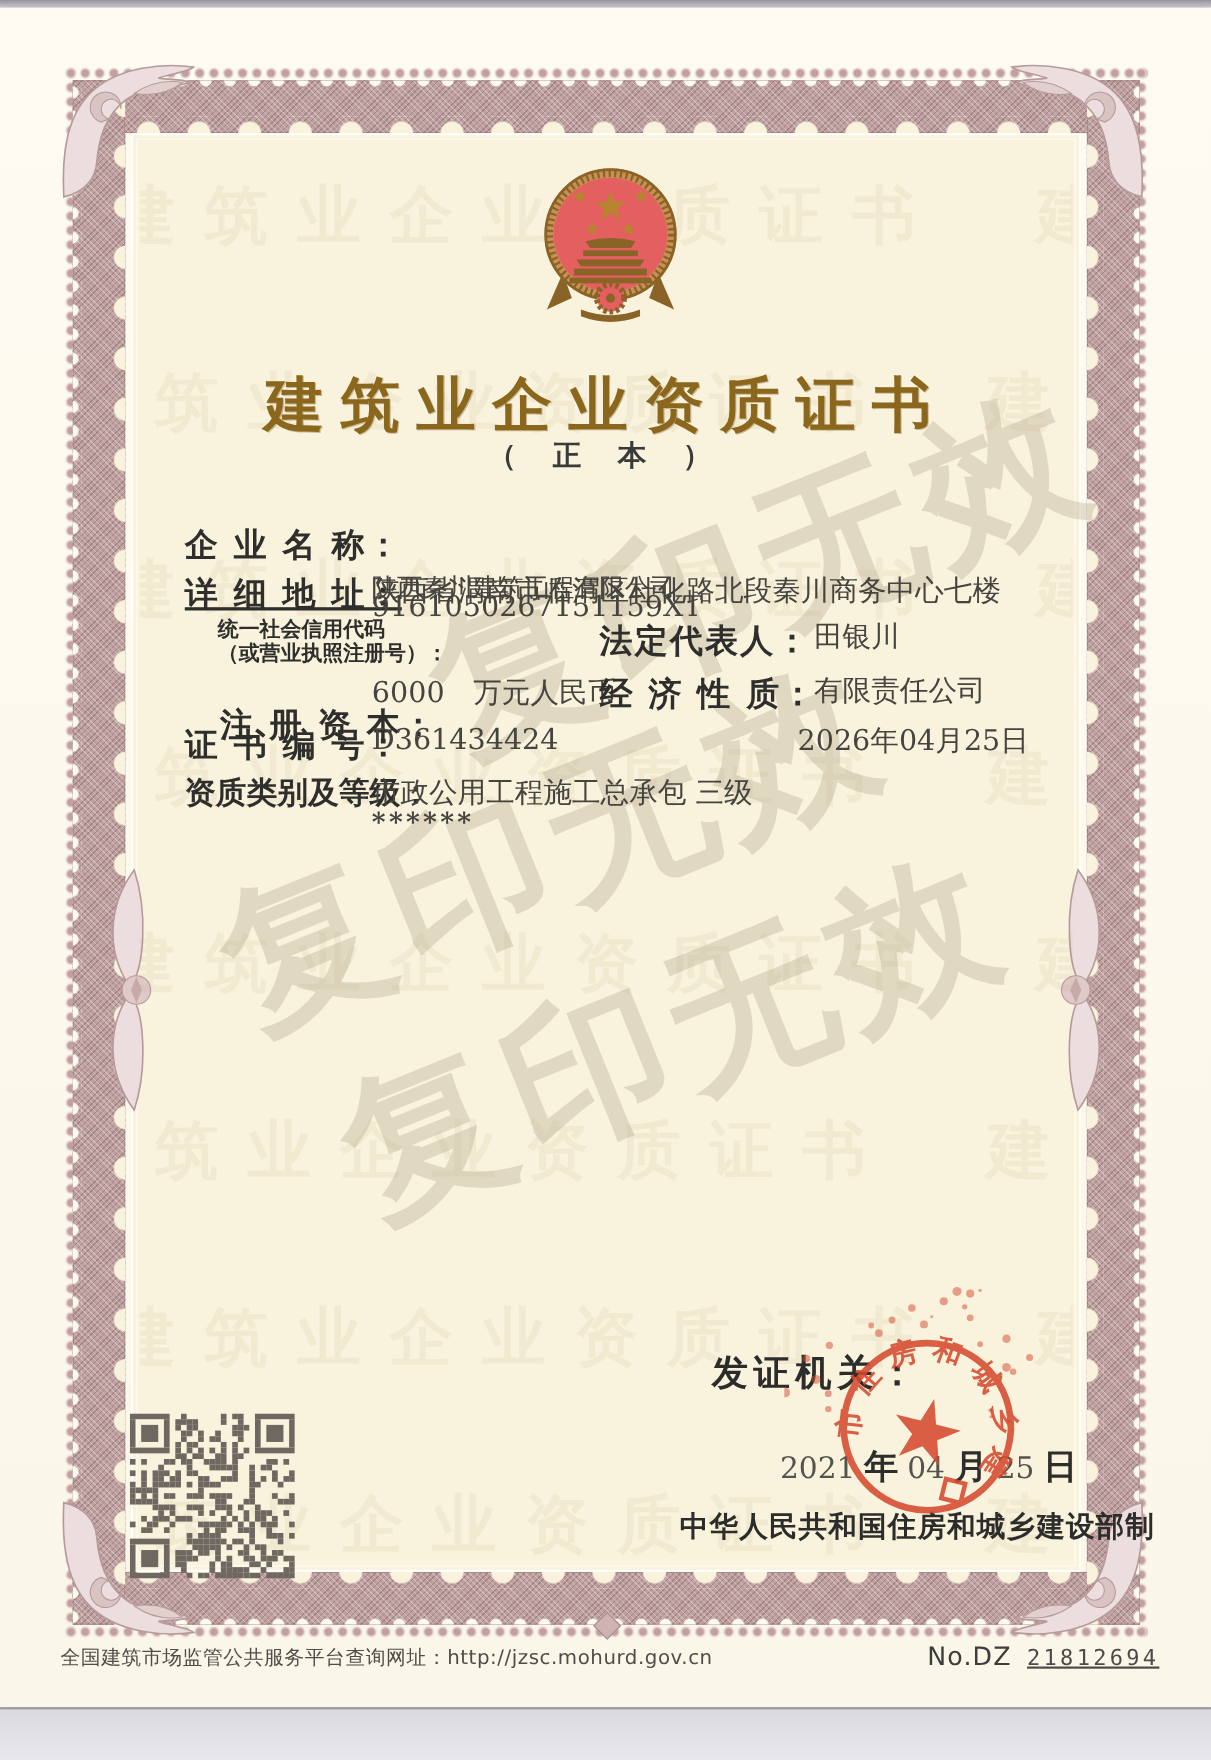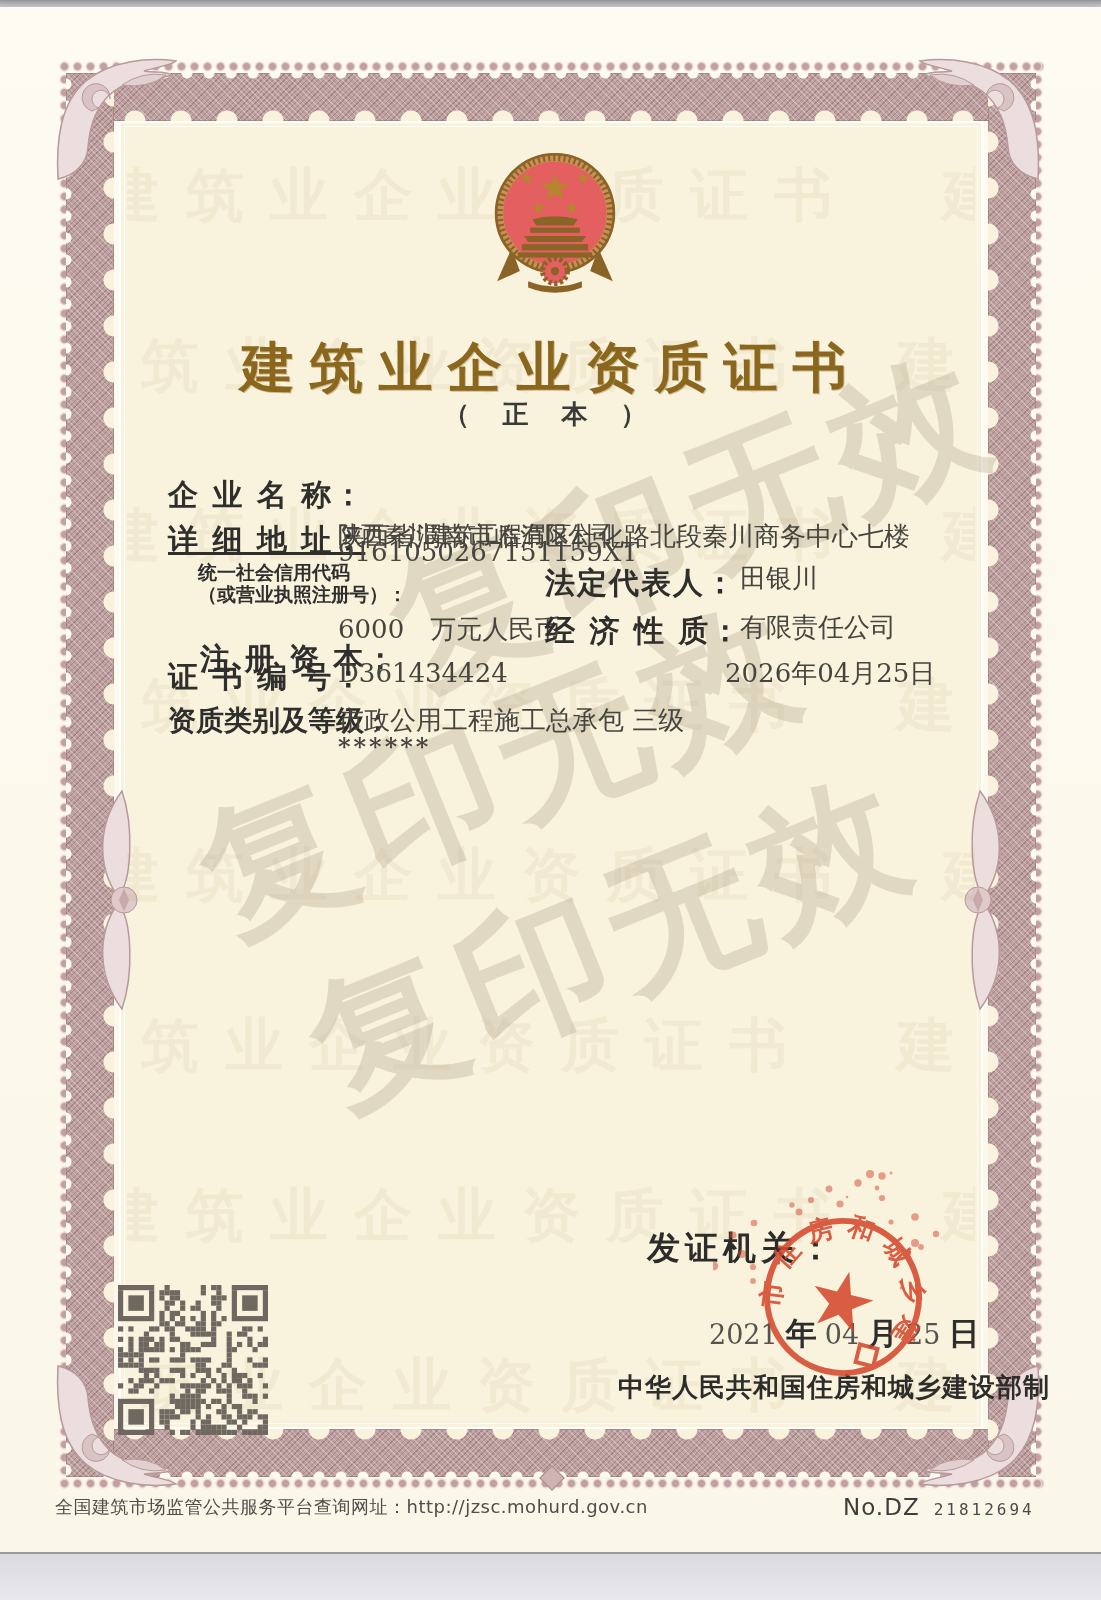--- a/index.html
+++ b/index.html
@@ -72,22 +72,22 @@
   .made-by{position:absolute;left:478px;top:1239px;z-index:5;font-size:26px;font-weight:bold;
         letter-spacing:1px;color:#2c2c2a;white-space:nowrap;margin-left:13px;}
   .qr{position:absolute;left:-9px;top:1154px;z-index:6;}
   .seal{position:absolute;left:586px;top:1026px;z-index:7;}
   
   .footer-query{position:absolute;left:55px;top:1488px;z-index:5;font-size:18px;font-weight:500;
         color:#4f4d49;letter-spacing:.5px;}
   .footer-serial{position:absolute;left:843px;top:1487px;z-index:5;display:flex;gap:14px;
         align-items:baseline;}
   .serial-prefix{font-size:23px;color:#3d3d3b;letter-spacing:1px;}
-  .serial-number{font-size:16px;color:#4b4b49;letter-spacing:3px;
-        font-family:"DejaVu Sans Mono","Liberation Mono",monospace;}
+  .serial-number{font-size:20px;color:#4b4b49;letter-spacing:3px;
+        font-family:"DejaVu Sans Mono","Liberation Mono",monospace;text-decoration:underline;}
   .scan-bottom{position:absolute;left:0;top:1552px;width:1101px;height:48px;
         background:linear-gradient(#d9d9de,#e9e9ed);z-index:8;}
   .scan-bottom::before{content:"";position:absolute;top:0;left:0;right:0;height:2px;background:#9a9a9e;}
 </style>
 </head>
 <body>
 
 <div class="scan">
   <div class="scan-top-edge"></div>
 

